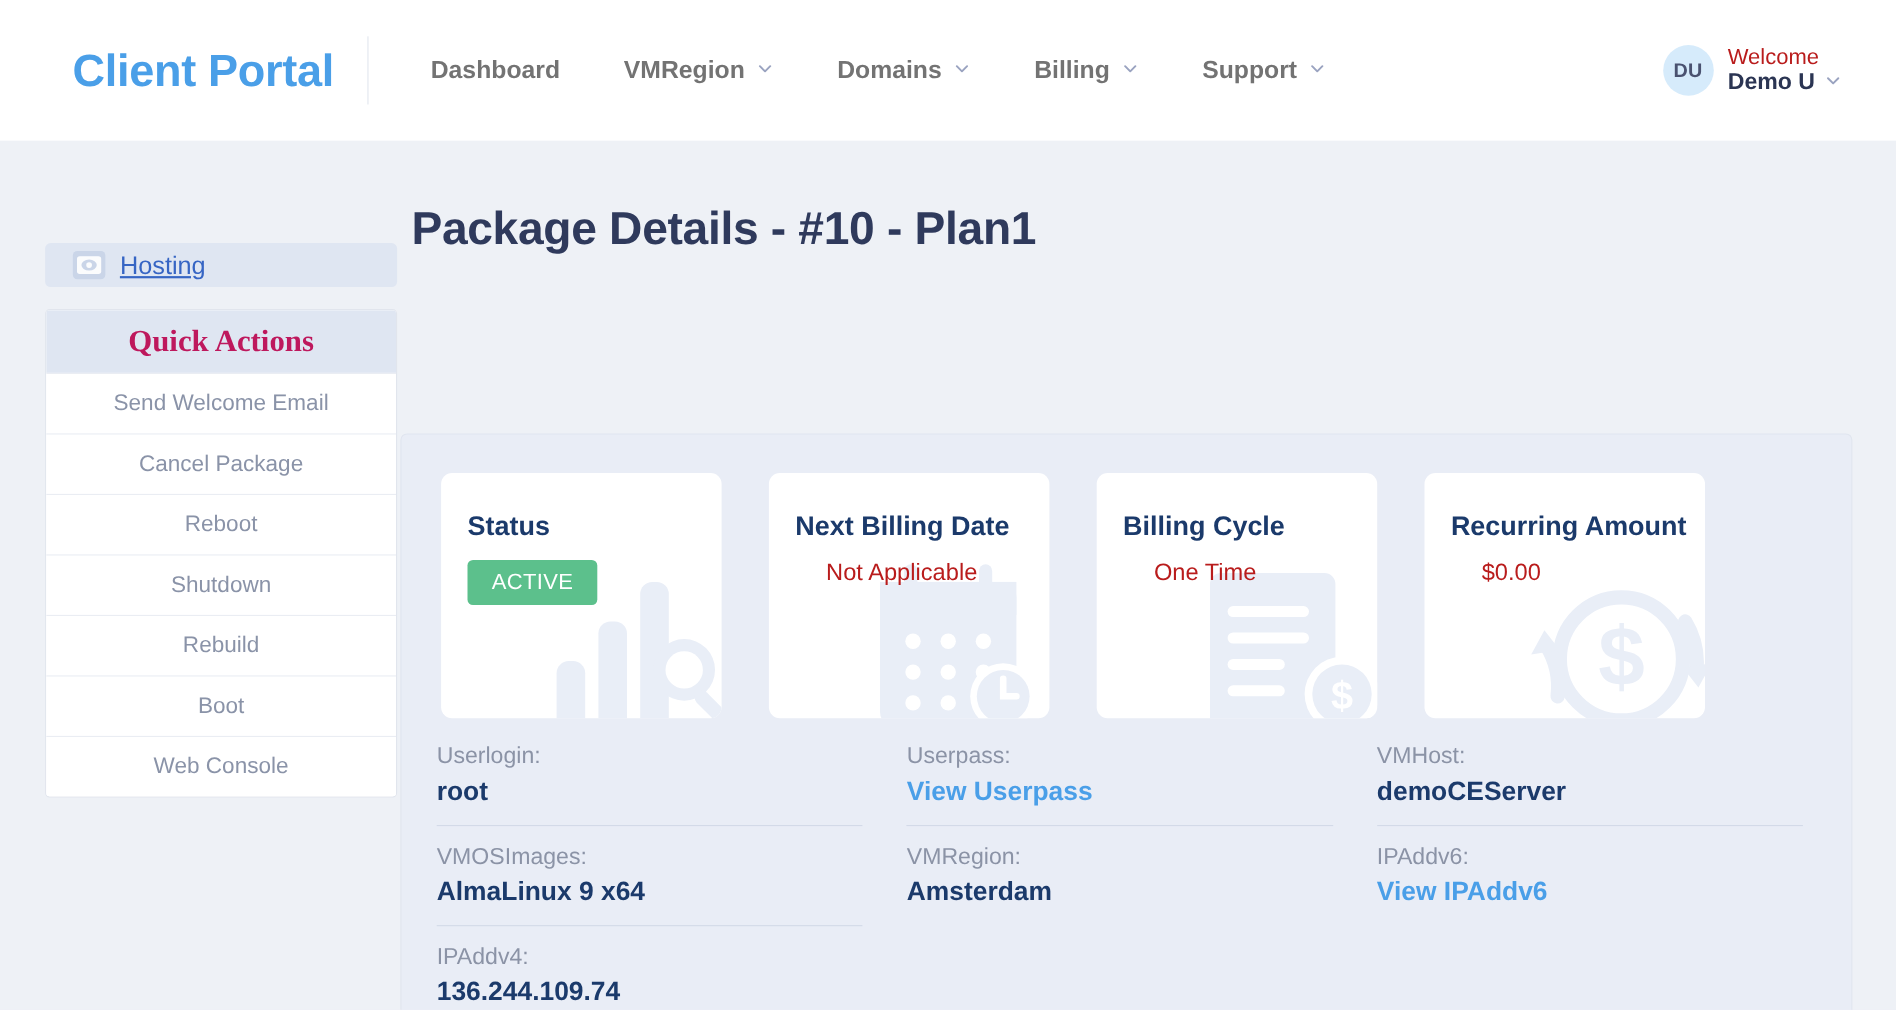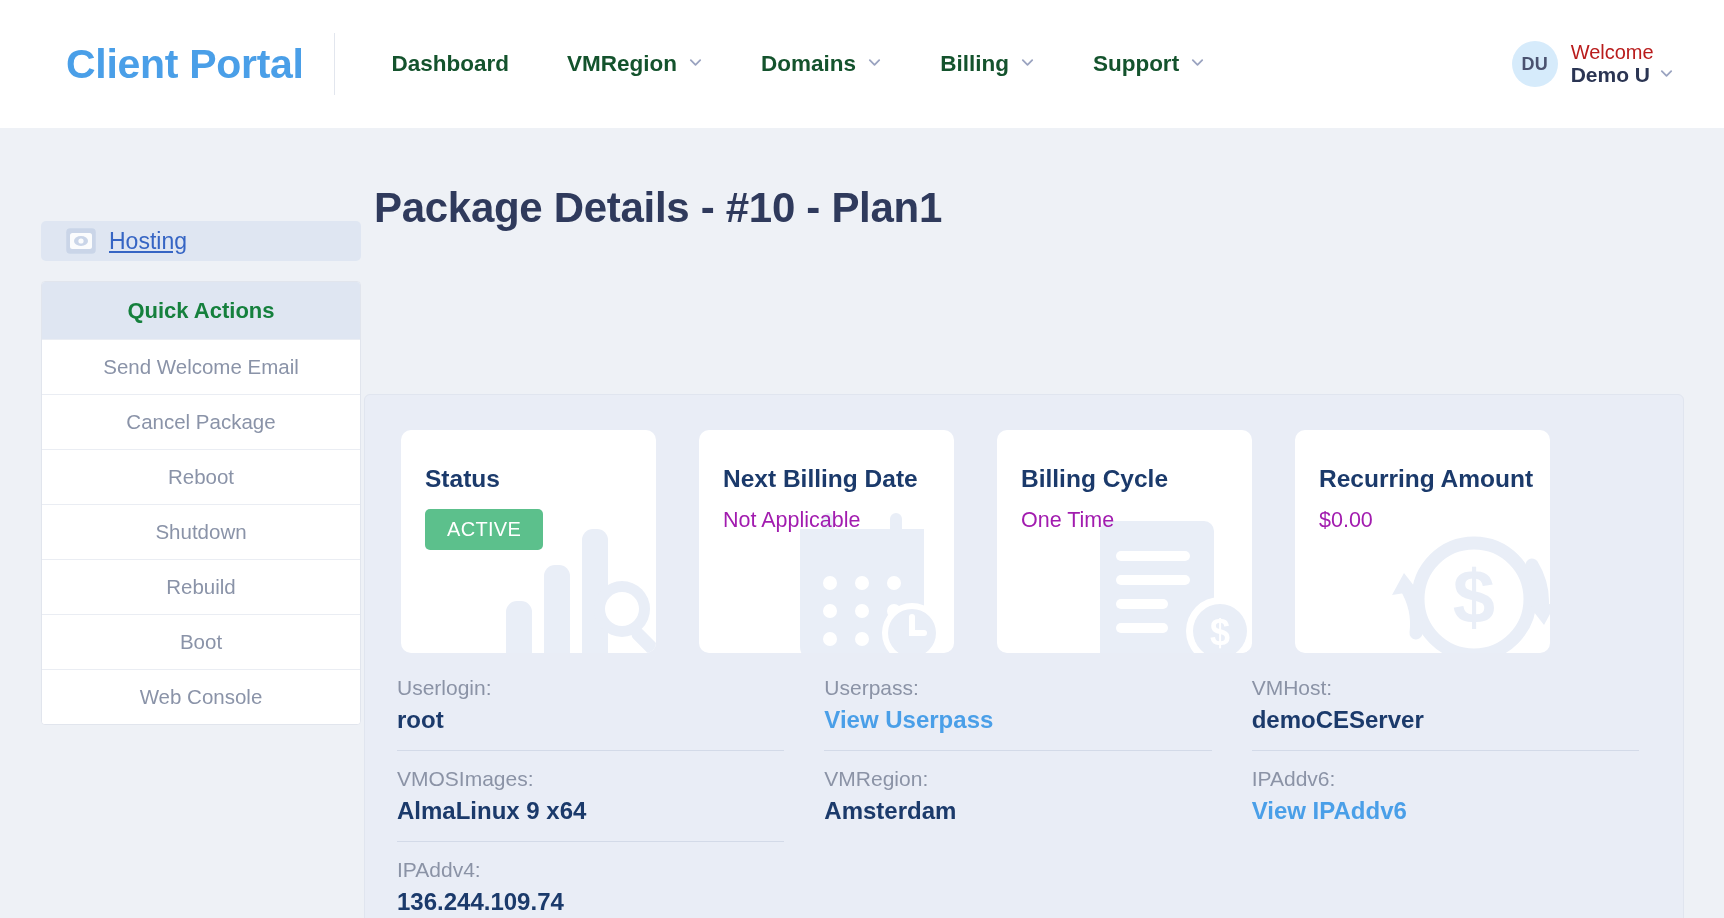--- a/index.html
+++ b/index.html
@@ -37,21 +37,21 @@
     display: flex;
     align-items: center;
   }
   .nav-item {
     display: flex;
     align-items: center;
     gap: 11px;
     padding: 0 29px;
     font-size: 22.5px;
     font-weight: 700;
-    color: #14532d;
+    color: #737373;
     white-space: nowrap;
     cursor: pointer;
   }
   .caret {
     display: inline-block;
     width: 15px;
     height: 15px;
     position: relative;
     top: -2px;
   }
@@ -146,23 +146,24 @@
     border: 1px solid #e1e5ed;
     border-radius: 4px;
     overflow: hidden;
   }
   .qa-header {
     background: #dfe6f2;
     height: 57px;
     display: flex;
     align-items: center;
     justify-content: center;
-    font-size: 22px;
-    font-weight: 700;
-    color: #15803d;
+    font-size: 28px;
+    font-weight: 700;
+    color: #be185d;
+    font-family: Liberation Serif, serif;
   }
   .qa-item {
     height: 55px;
     display: flex;
     align-items: center;
     justify-content: center;
     font-size: 20.5px;
     color: #8a93a8;
     border-top: 1px solid #eaedf3;
     background: #fff;
@@ -202,24 +203,25 @@
     font-size: 24.5px;
     font-weight: 700;
     color: #1b3a6b;
     white-space: nowrap;
     position: relative;
     z-index: 2;
   }
   .stat-sub {
     margin-top: 15px;
     font-size: 21.5px;
-    color: #a21caf;
+    color: #b91c1c;
     white-space: nowrap;
     position: relative;
     z-index: 2;
+    margin-left: 28px;
   }
   .badge {
     display: inline-block;
     margin-top: 16px;
     background: #5cc08c;
     color: #ffffff;
     font-size: 20px;
     font-weight: 400;
     padding: 9px 22px;
     border-radius: 5px;

